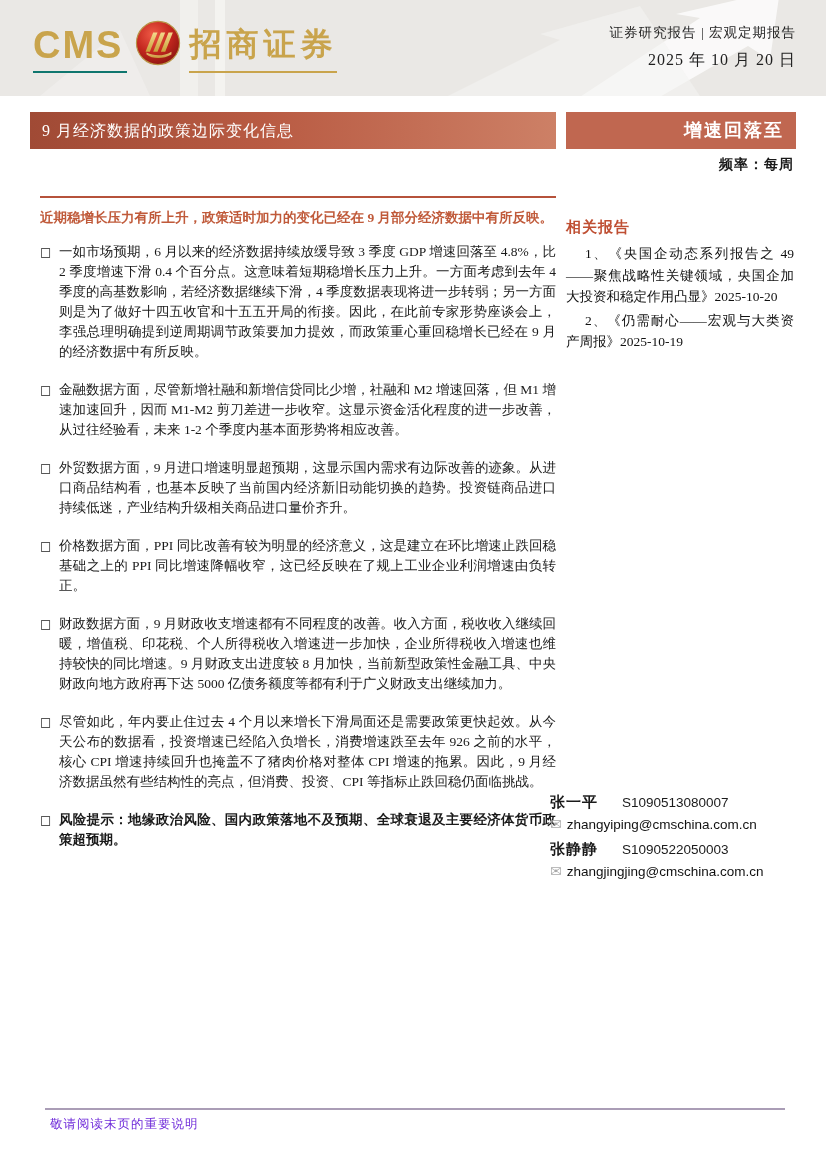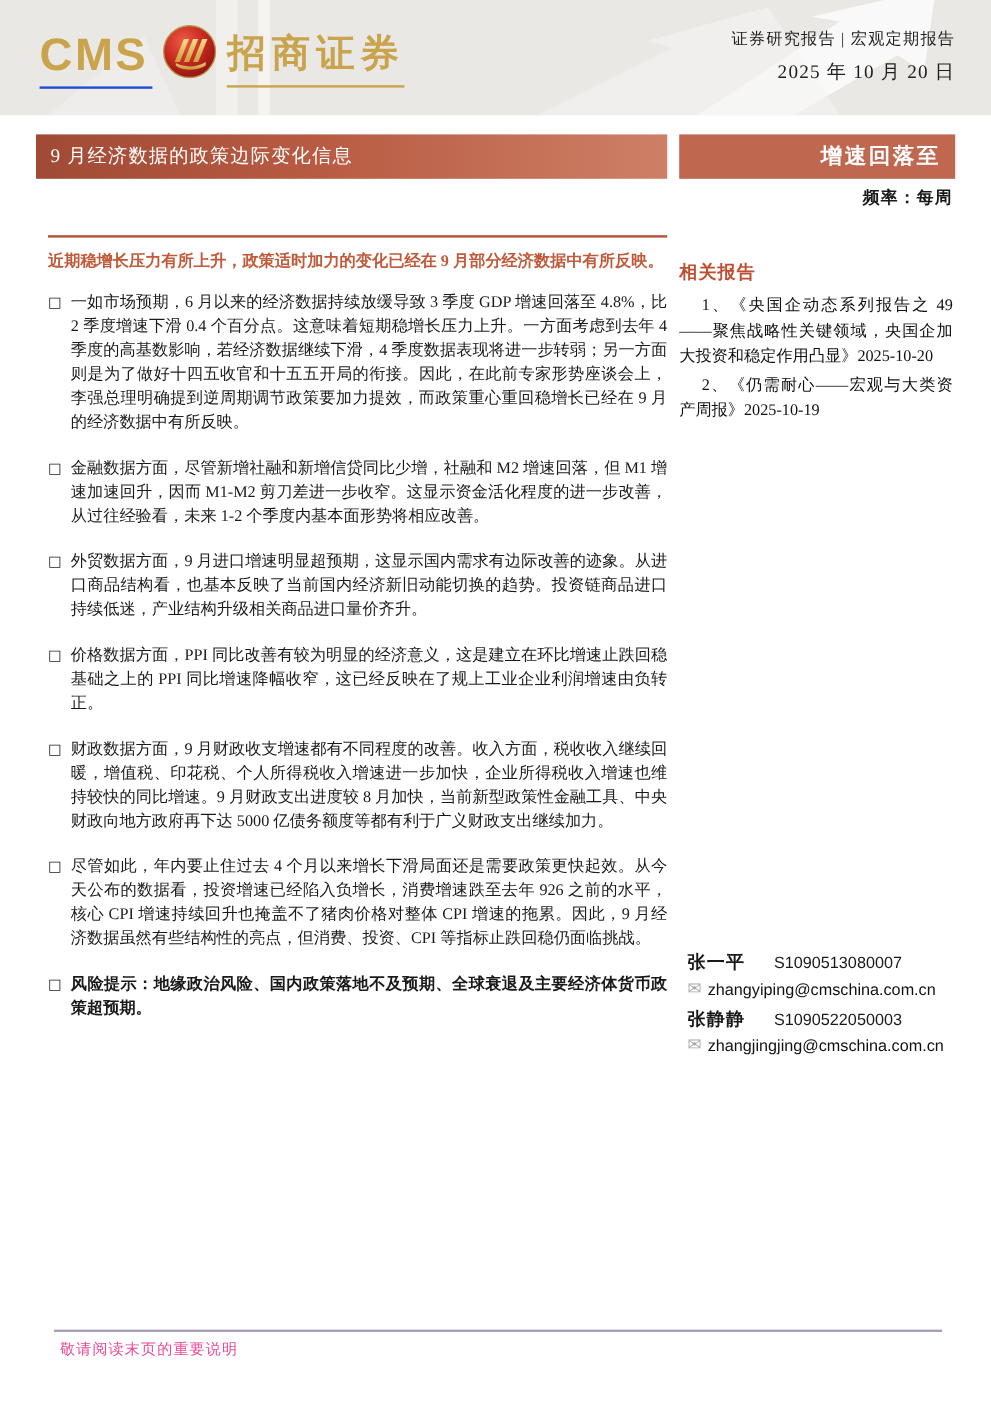--- a/index.html
+++ b/index.html
@@ -5,21 +5,21 @@
   html,body{margin:0;padding:0;background:#ffffff;}
   .page{position:relative;width:826px;height:1169px;background:#ffffff;overflow:hidden;
         font-family:"Liberation Serif","DejaVu Serif",serif;color:#1a1a1a;}
 
   
   .header{position:absolute;left:0;top:0;width:826px;height:96px;background:#eae8e5;overflow:hidden;}
   .header svg.bg{position:absolute;left:0;top:0;}
   .logo{position:absolute;left:33px;top:20px;display:flex;align-items:center;}
   .logo-cms{font-family:"Liberation Sans","DejaVu Sans",sans-serif;font-weight:bold;
             font-size:38px;color:#c9a44c;letter-spacing:2px;line-height:44px;
-            border-bottom:2px solid #1d4ed8;padding:0 4px 4px 0;}
+            border-bottom:2px solid #0f766e;padding:0 4px 4px 0;}
   .emblem{margin:0 8px 6px 8px;}
   .logo-brand{font-weight:bold;font-size:32px;color:#c9a44c;letter-spacing:5px;line-height:40px;
               border-bottom:2px solid #c9a44c;padding-bottom:7px;}
   .header-right{position:absolute;right:30px;top:24px;text-align:right;color:#1f1f1f;}
   .header-right .line1{font-size:13.5px;letter-spacing:1px;}
   .header-right .line2{font-size:16px;margin-top:8px;letter-spacing:1px;}
 
   
   .banner-left{position:absolute;left:30px;top:112px;width:526px;height:37px;box-sizing:border-box;
                background:linear-gradient(90deg,#a04a35 0%,#b95b43 45%,#cd8066 100%);
@@ -40,32 +40,32 @@
   .bullet .marker{position:absolute;left:0;top:0;font-size:12px;
                   font-family:"DejaVu Sans",sans-serif;color:#1a1a1a;}
   .bullet.risk{font-weight:bold;}
 
   
   .sidebar{position:absolute;left:566px;top:156px;width:228px;font-family:Liberation Serif, serif;}
   .freq{text-align:right;font-weight:bold;font-size:14px;margin-bottom:24px;letter-spacing:1px;}
   .related-title{color:#bf4f33;font-weight:bold;font-size:15px;margin-bottom:6px;letter-spacing:1px;margin-top:44px;}
   .related-item{font-size:13.5px;line-height:21.5px;text-align:justify;text-indent:1.4em;
                 margin-bottom:2px;color:#111;}
-  .analysts{position:absolute;left:573px;top:793px;width:240px;}
+  .analysts{position:absolute;left:550px;top:793px;width:240px;}
   .analyst-row{display:flex;align-items:baseline;margin-bottom:4px;}
   .analyst-name{font-weight:bold;font-size:15px;letter-spacing:1px;width:72px;}
   .analyst-cert{font-family:"Liberation Sans","DejaVu Sans",sans-serif;font-size:13.5px;}
   .email-row{display:flex;align-items:center;margin-bottom:8px;}
   .email-icon{color:#a9a9a9;font-size:14px;margin-right:5px;
               font-family:"DejaVu Sans",sans-serif;}
   .email-text{font-family:"Liberation Sans","DejaVu Sans",sans-serif;font-size:13.5px;color:#111;}
 
   
   .footer-rule{position:absolute;left:45px;top:1108px;width:740px;height:2px;background:#aa9db6;}
-  .footer-text{position:absolute;left:50px;top:1116px;font-size:12.5px;color:#ec4899;letter-spacing:1px;}
+  .footer-text{position:absolute;left:50px;top:1116px;font-size:12.5px;color:#6d28d9;letter-spacing:1px;}
 </style>
 </head>
 <body>
 
 <div class="page">
 
   <div class="header">
     <svg class="bg" width="826" height="96">
       <rect x="0" y="0" width="826" height="96" fill="#eae8e5"></rect>
       <polygon points="560,110 700,18 676,14 780,-10 770,60 748,46 620,120" fill="#ffffff" opacity="0.75"></polygon>

